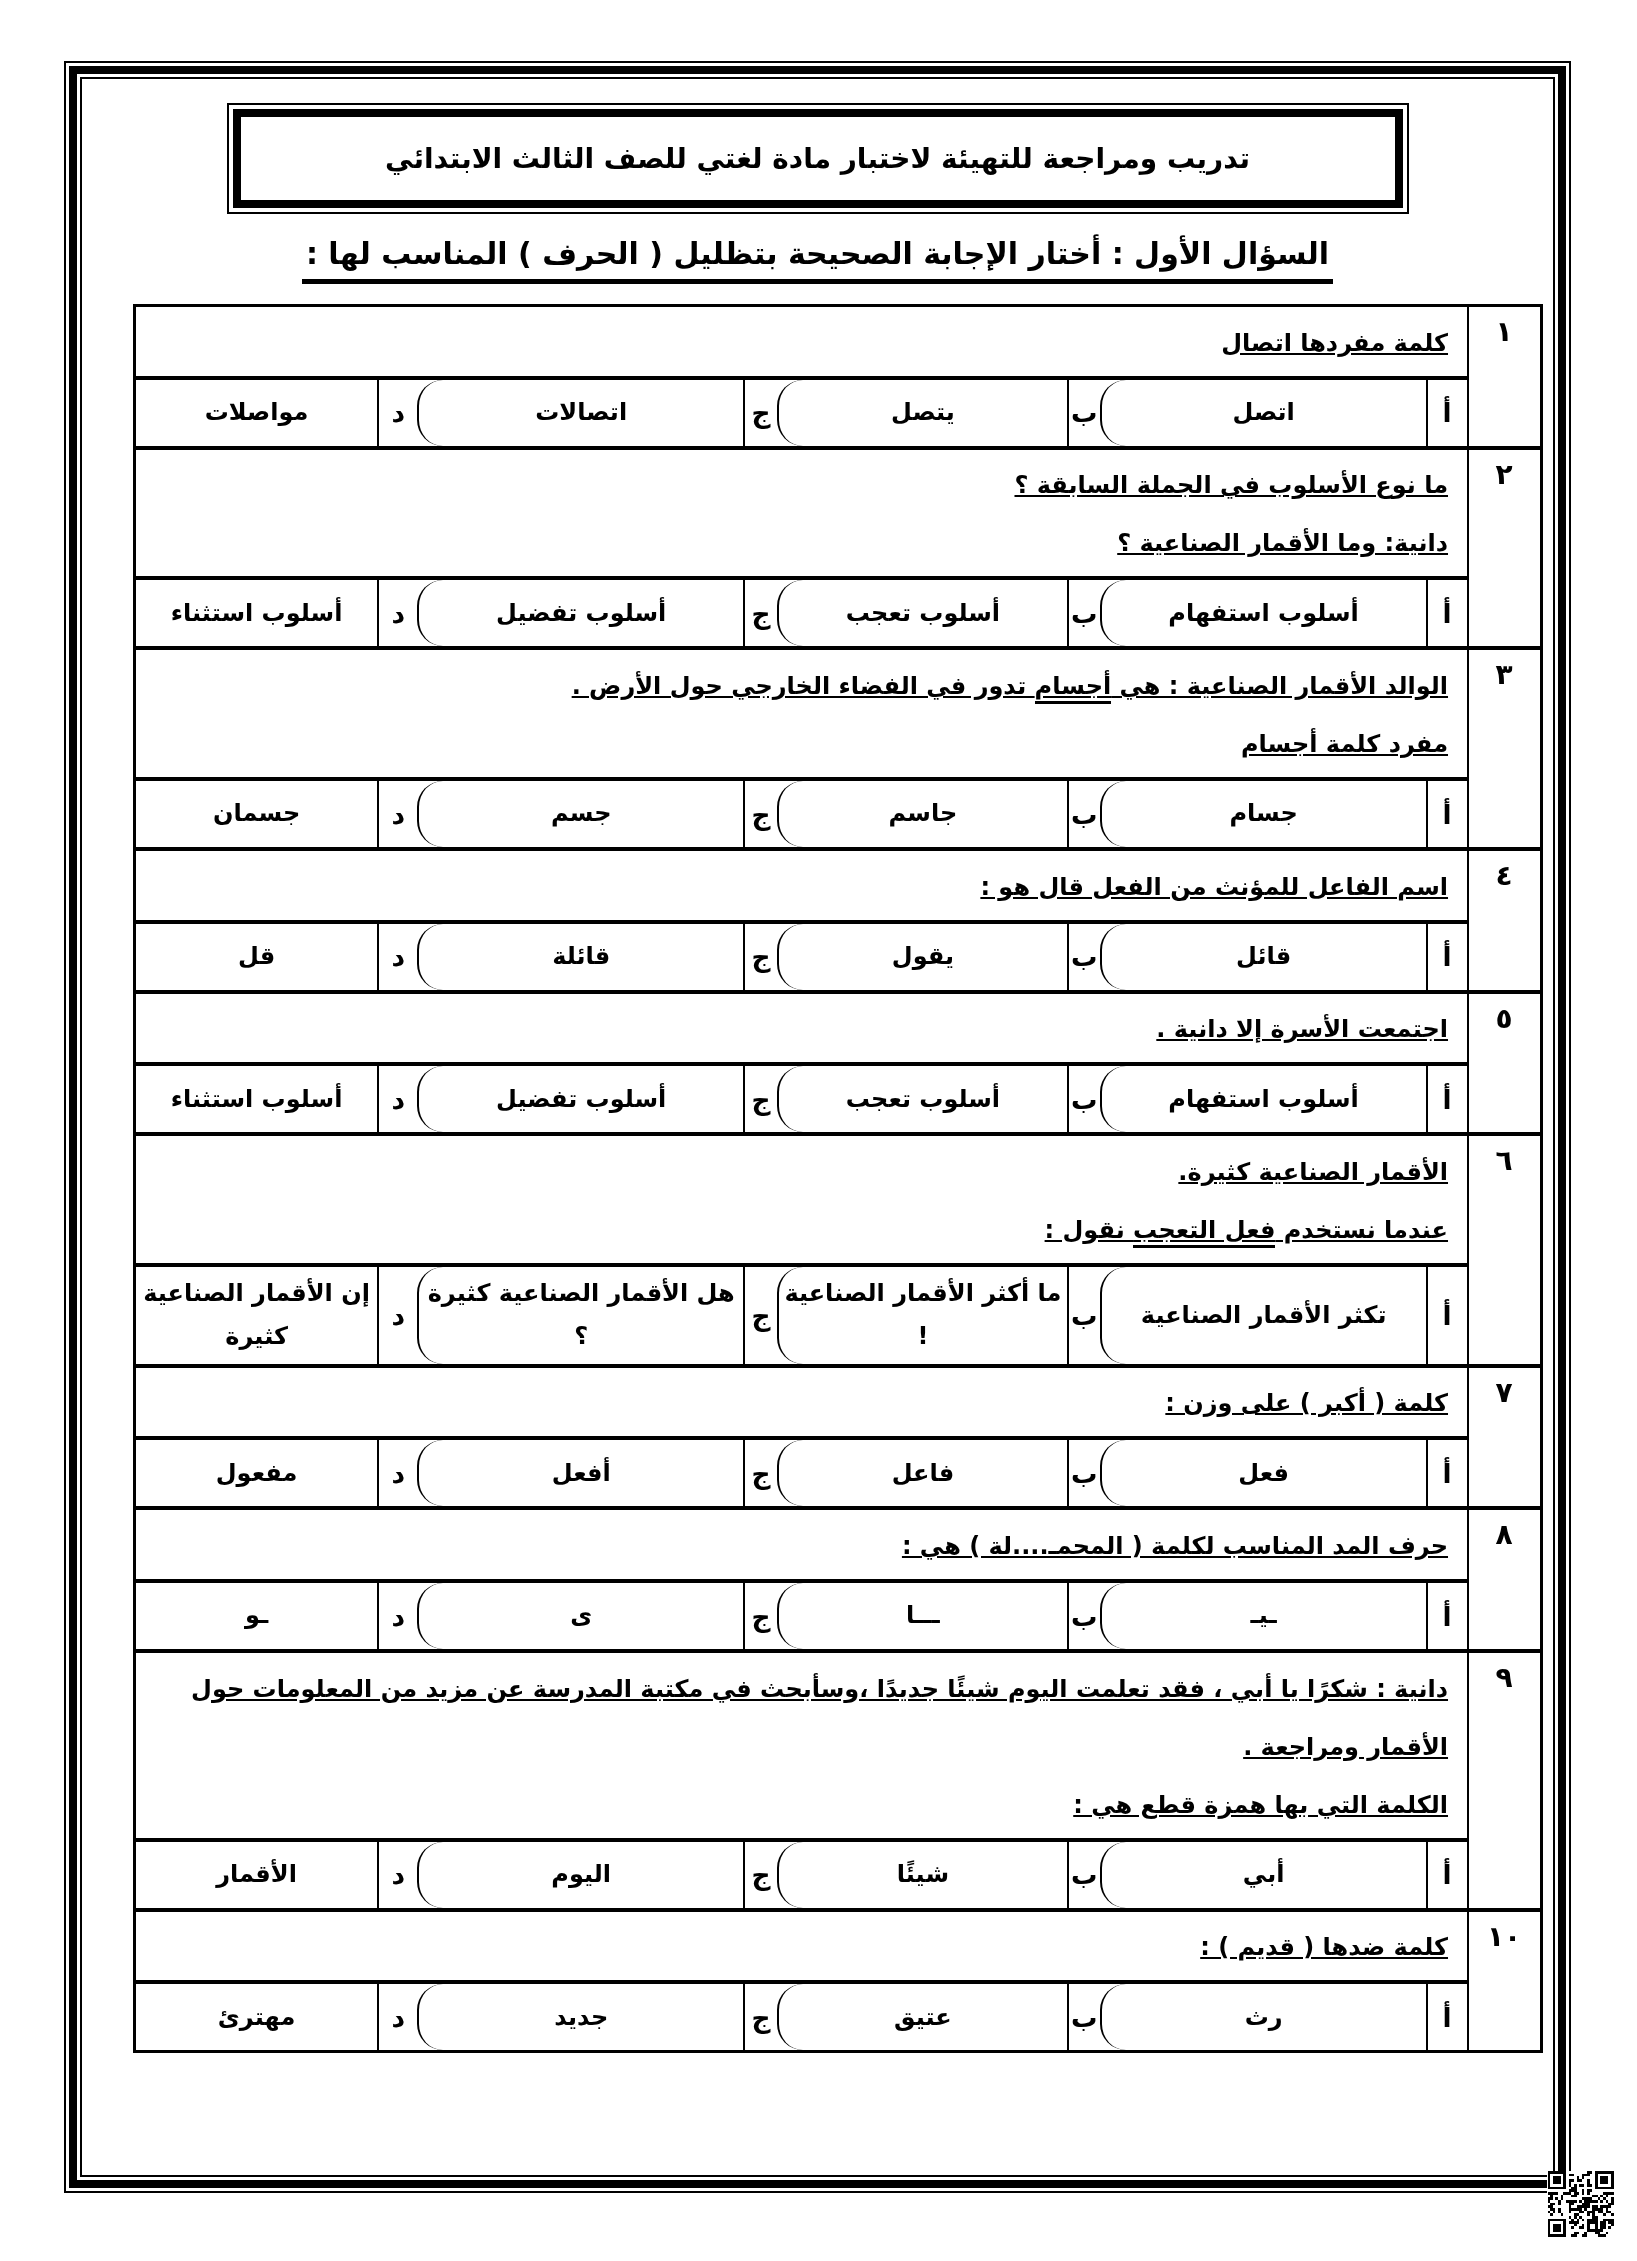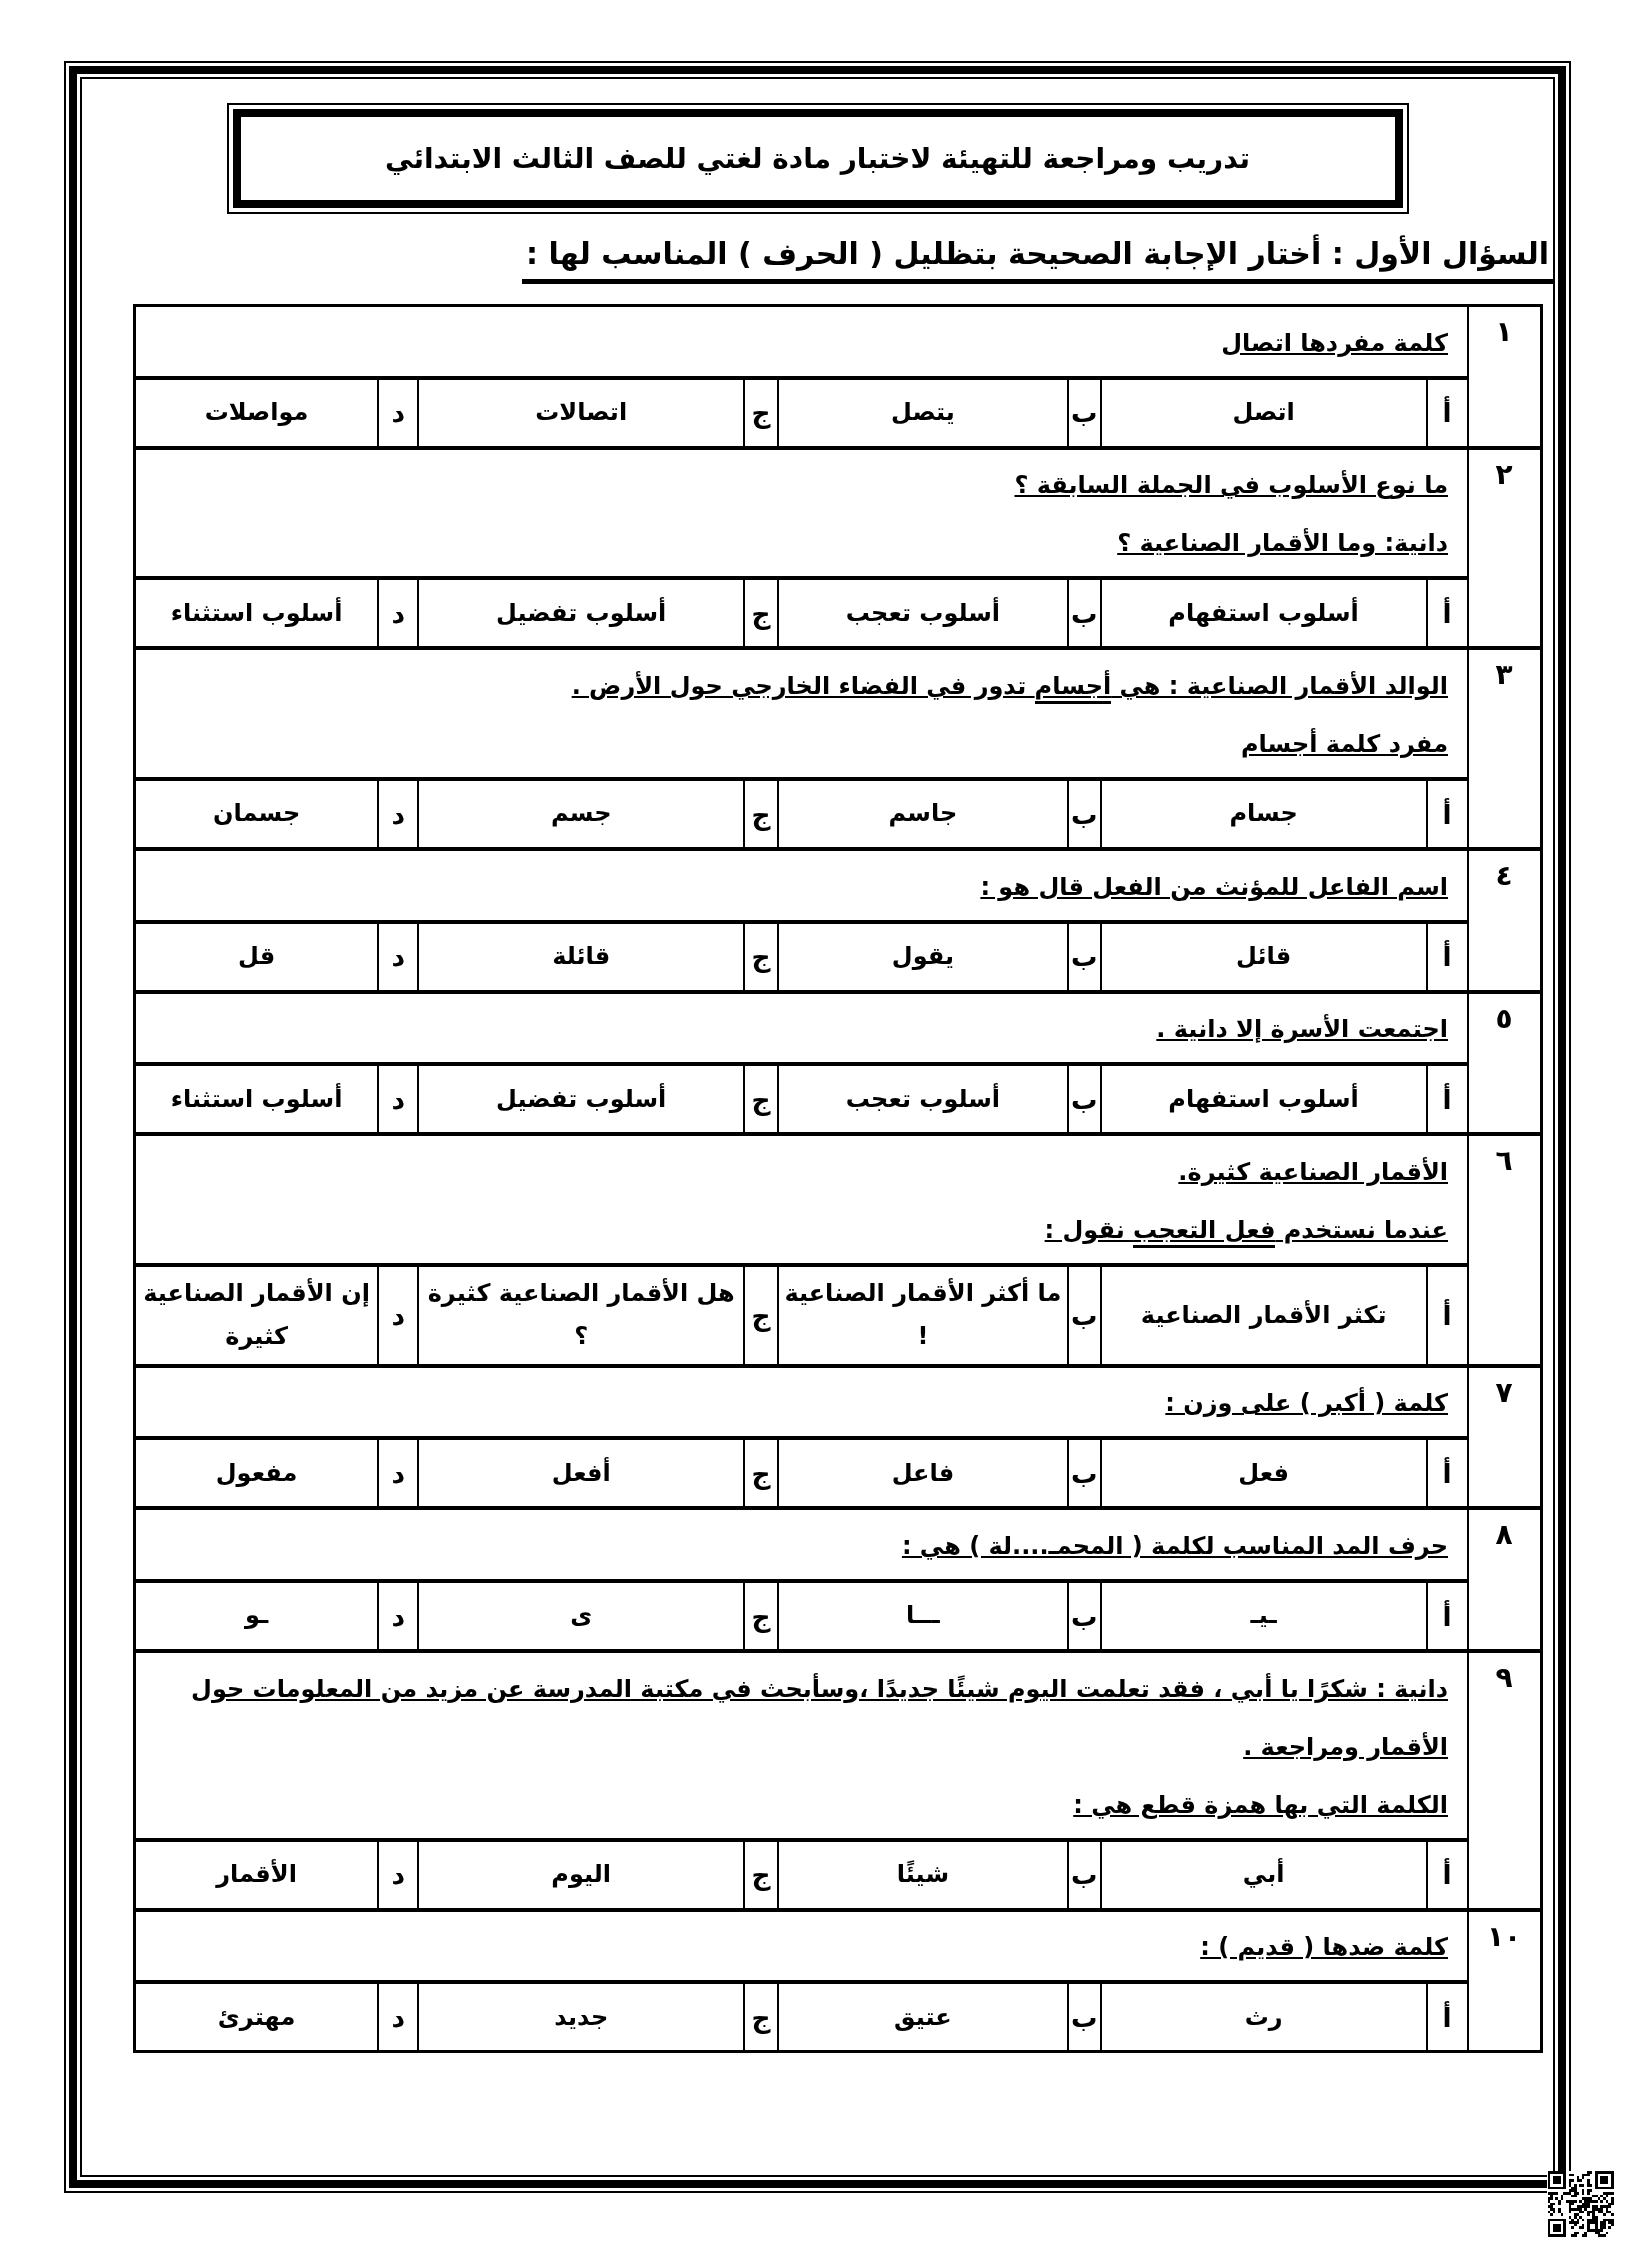--- a/index.html
+++ b/index.html
@@ -18,21 +18,21 @@
 
   
   .title-box { width: 1182px; margin: 24px auto 0 auto; border: 2px solid #000; padding: 4px; }
   .title-box-inner {
     border: 8px solid #000; min-height: 99px;
     display: flex; align-items: center; justify-content: center; text-align: center;
   }
   .title-box-inner h1 { font-size: 28px; font-weight: bold; padding: 6.6px 20px; }
 
   
-  .heading-wrap { text-align: right; margin-top: 22.4px; }
+  .heading-wrap { text-align: center; margin-top: 22.4px; }
   .heading-wrap h2 {
     display: inline-block; font-size: 30px; font-weight: bold;
     border-bottom: 5.3px solid #000; padding: 0 4px 8px 4px;
   }
 
   
   .qtable { border: 3.3px solid #000; margin: 20px 10.6px 0 51px; background: #fff; }
   .qblock { display: grid; grid-template-columns: 73px 1fr; }
   .qblock + .qblock { border-top: 4px solid #000; }
   .qnum {
@@ -48,21 +48,21 @@
   .opts {
     flex: 1; display: grid; min-height: 66px;
     grid-template-columns: 41px 1.35fr 33px 1.2fr 34px 1.35fr 40px 1fr;
   }
   .opts > div {
     display: flex; align-items: center; justify-content: center;
     padding: 5.3px 5.3px; text-align: center;
   }
   .opts > div:not(:last-child) { border-left: 2.6px solid #000; }
   .letter { font-size: 26.4px; font-weight: bold; }
-  .opt { font-size: 24px; font-weight: bold; line-height: 1.8; }
+  .opt { font-size: 24px; font-weight: bold; line-height: 1.8; border-radius: 26px; }
 
   
   .qr { position: absolute; left: 1548px; top: 2171px; width: 67px; height: 66px; background: #fff; }
   .qr svg { width: 100%; height: 100%; shape-rendering: crispEdges; }
 </style>
 </head>
 <body>
 
 <div class="page">
   <div class="frame1">

